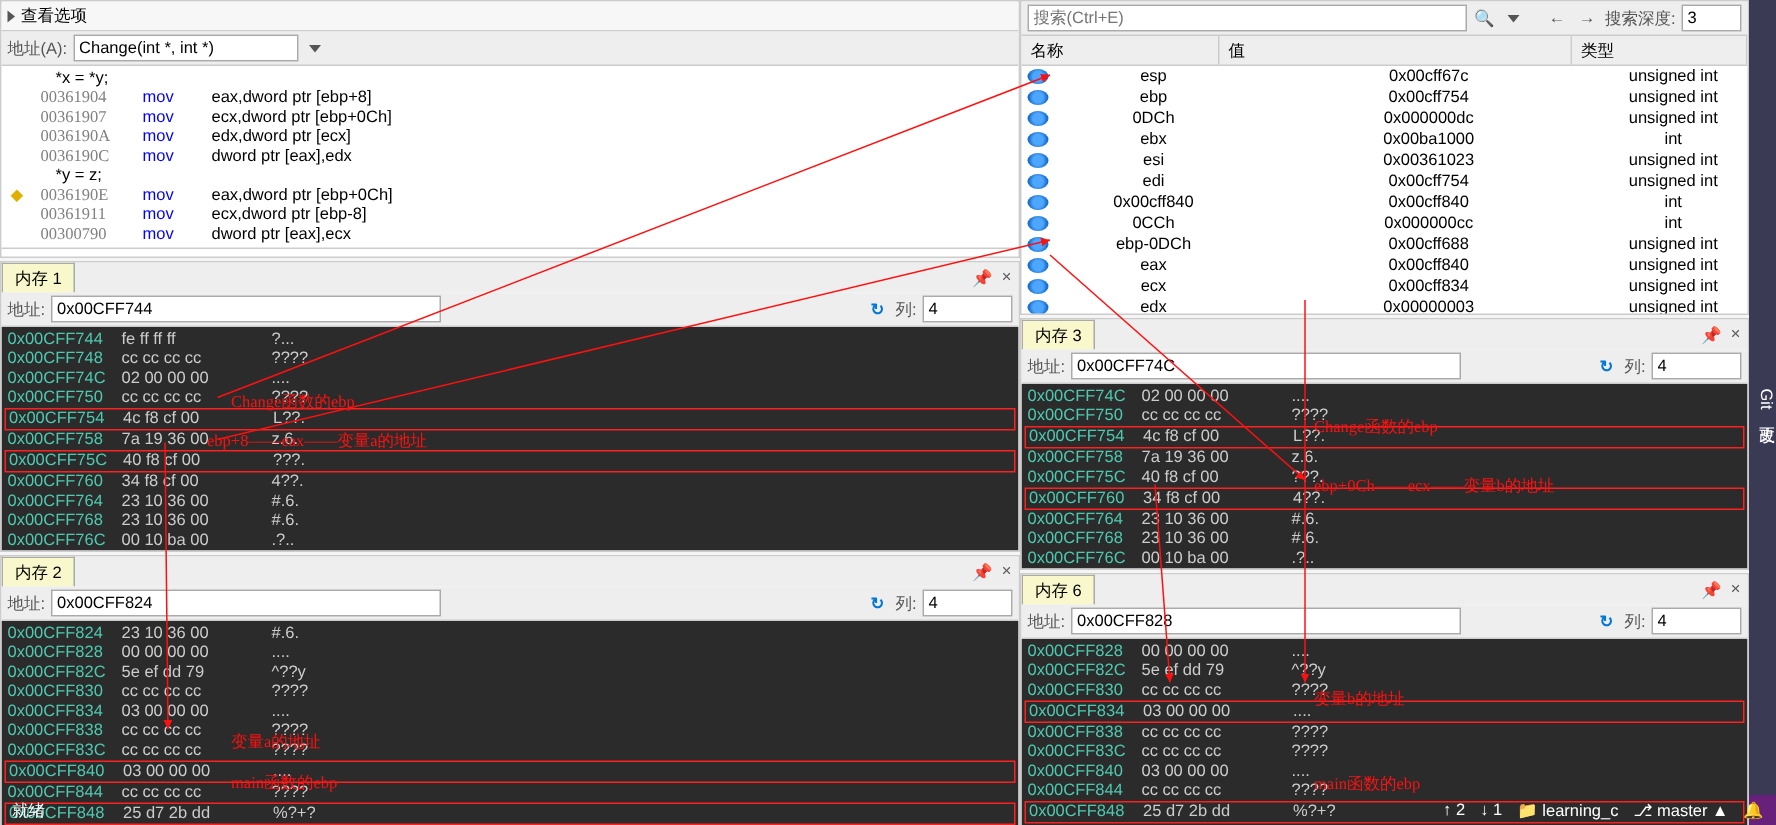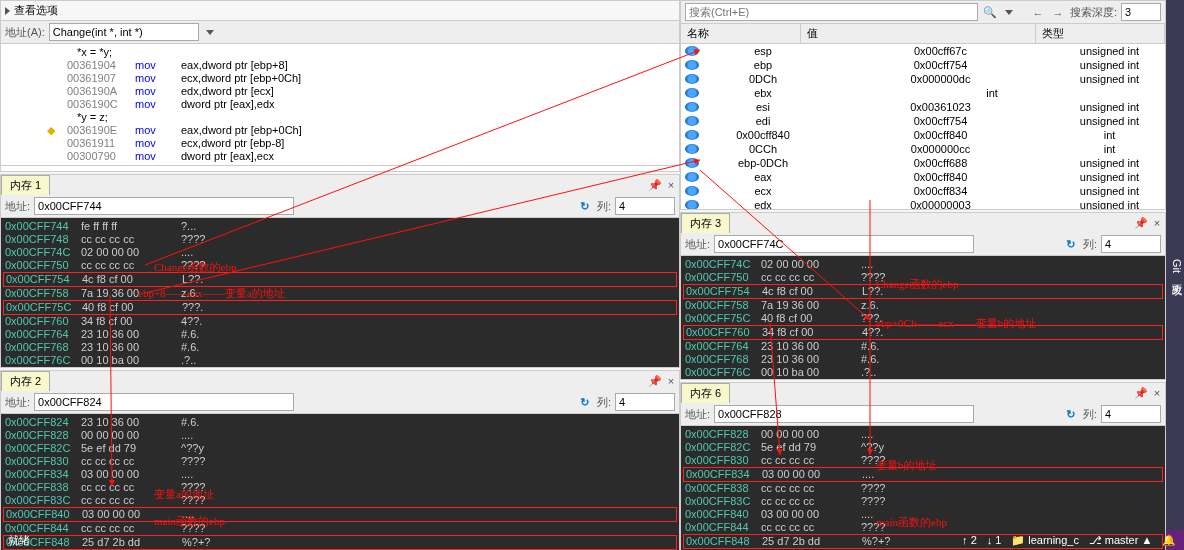--- a/index.html
+++ b/index.html
@@ -6,23 +6,23 @@
 body { background: #f5f5f5; width: 1184px; height: 550px; overflow: hidden; position: relative; }
 
 .panel { background: #fff; border: 1px solid #ccc; display: flex; flex-direction: column; overflow: hidden; }
 
 .toolbar { display: flex; align-items: center; padding: 2px 4px; background: #eee; border-bottom: 1px solid #ccc; gap: 4px; }
 .toolbar label { color: #555; }
 .toolbar input[type=text] { border: 1px solid #aaa; padding: 1px 3px; height: 18px; flex: 0 0 auto; }
 .wide-input { flex: 1; background: #fff; }
 .dropdown-btn { width: 14px; height: 16px; display: inline-flex; justify-content: center; align-items: center; cursor: pointer; }
 
-.disasm-area { padding: 2px 6px; font-family: Consolas, monospace; font-size: 10px; line-height: 13px; background: #fff; margin-left: 40px; }
+.disasm-area { padding: 2px 6px; font-family: Consolas, monospace; font-size: 10px; line-height: 13px; background: #fff; }
 .asm-line { display: flex; gap: 6px; }
-.asm-addr { color: #808080; width: 62px; }
+.asm-addr { color: #808080; width: 62px; font-family: Liberation Serif, serif; }
 .asm-op { color: #0000ff; width: 40px; }
 .asm-args { color: #000; }
 .asm-comment { color: #000; padding-left: 30px; }
 .gutter { width: 14px; display: inline-block; }
 .bp { color: #e0b000; }
 
 .pct-bar { display: flex; align-items: center; border-top: 1px solid #ccc; padding: 2px 4px; gap: 6px; }
 
 .tab-hdr { display: flex; background: #eee; align-items: center; padding: 0; }
 .tab-hdr .tab { padding: 2px 8px; background: #f8f8cc; border: 1px solid #aaa; border-bottom: none; }
@@ -35,21 +35,21 @@
 .mem-bytes { color: #ccc; width: 96px; }
 .mem-ascii { color: #ccc; }
 
 .hl-box { border: 1px solid #ff2020; }
 
 .watch-hdr { display: flex; background: #eee; border-bottom: 1px solid #ccc; }
 .watch-hdr div { padding: 2px 6px; border-right: 1px solid #ccc; }
 .watch-tbl { font-family: "Segoe UI", sans-serif; font-size: 11px; }
 .watch-row { display: flex; align-items: center; padding: 1px 4px; text-align: center; }
 .watch-row .ico { width: 14px; height: 10px; background: radial-gradient(circle, #4da6ff 40%, #1a6fcc 70%); border-radius: 50%; margin-right: 4px; }
-.wc-name { width: 120px; }
+.wc-name { width: 132px; }
 .wc-val { width: 235px; }
 .wc-type { flex: 1; }
 
 .annot { position: absolute; color: #ff1010; font-size: 11px; font-family: "Microsoft YaHei"; pointer-events: none; z-index: 50; }
 
 .arrow-svg { position: absolute; top: 0; left: 0; width: 1184px; height: 550px; pointer-events: none; z-index: 40; }
 
 .statusbar { grid-column: 1 / -1; background: #68217a; color: #fff; display: flex; align-items: center; padding: 2px 8px; gap: 10px; font-size: 11px; }
 .statusbar .right { margin-left: auto; display: flex; gap: 10px; align-items: center; }
 
@@ -318,20 +318,21 @@
           </div>
           <div class="watch-row">
             <span class="ico"></span>
             <span class="wc-name">0DCh</span>
             <span class="wc-val">0x000000dc</span>
             <span class="wc-type">unsigned int</span>
           </div>
           <div class="watch-row">
             <span class="ico"></span>
             <span class="wc-name">ebx</span>
+            <span class="wc-val">0x00ba1000</span>
             <span class="wc-type">int</span>
           </div>
           <div class="watch-row">
             <span class="ico"></span>
             <span class="wc-name">esi</span>
             <span class="wc-val">0x00361023</span>
             <span class="wc-type">unsigned int</span>
           </div>
           <div class="watch-row">
             <span class="ico"></span>

